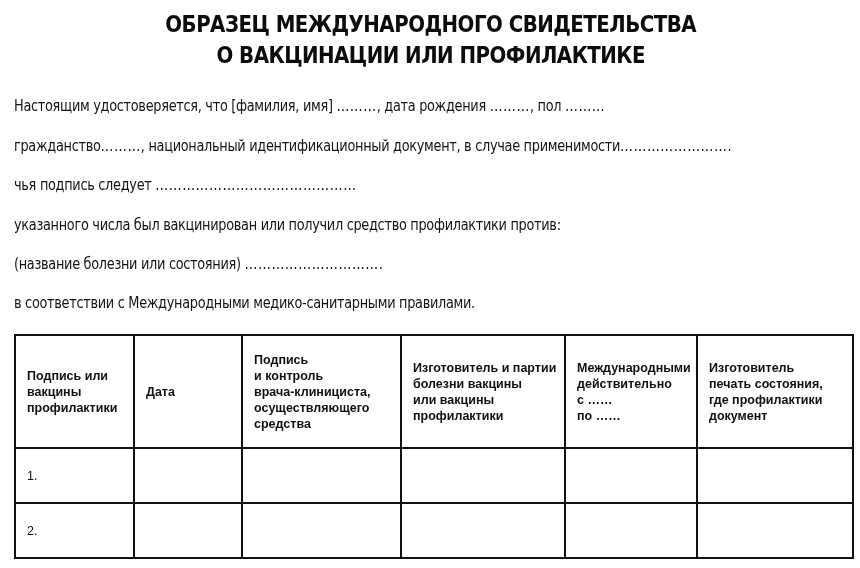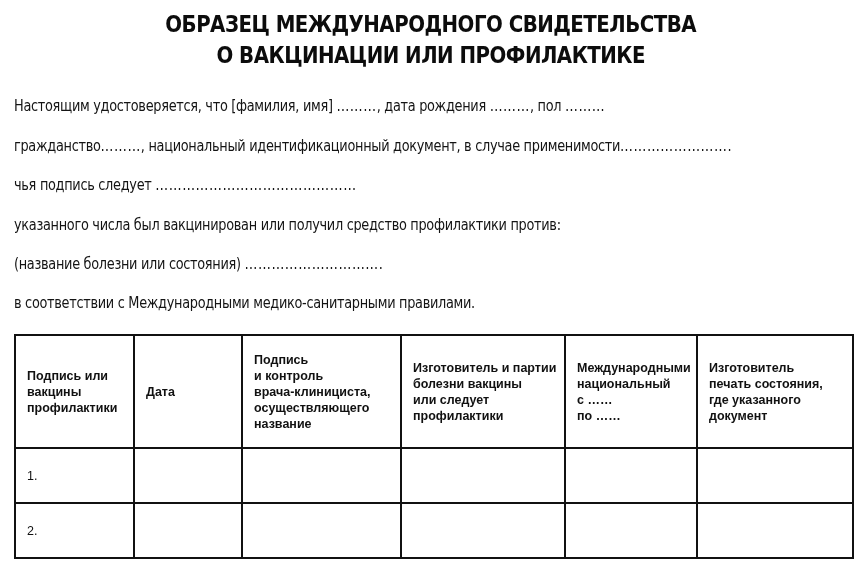--- a/index.html
+++ b/index.html
@@ -116,38 +116,38 @@
         <span class="hl">профилактики</span>
       </th>
       <th>
         <span class="hl">Дата</span>
       </th>
       <th>
         <span class="hl">Подпись</span>
         <span class="hl">и контроль</span>
         <span class="hl">врача-клинициста,</span>
         <span class="hl">осуществляющего</span>
-        <span class="hl">название</span>
+        <span class="hl">средства</span>
       </th>
       <th>
         <span class="hl">Изготовитель и партии</span>
         <span class="hl">болезни вакцины</span>
-        <span class="hl">или следует</span>
+        <span class="hl">или вакцины</span>
         <span class="hl">профилактики</span>
       </th>
       <th>
         <span class="hl">Международными</span>
-        <span class="hl">национальный</span>
+        <span class="hl">действительно</span>
         <span class="hl">с ……</span>
         <span class="hl">по ……</span>
       </th>
       <th>
         <span class="hl">Изготовитель</span>
         <span class="hl">печать состояния,</span>
-        <span class="hl">где указанного</span>
+        <span class="hl">где профилактики</span>
         <span class="hl">документ</span>
       </th>
     </tr>
   </thead>
   <tbody>
     <tr>
       <td>1.</td>
       <td></td>
       <td></td>
       <td></td>

